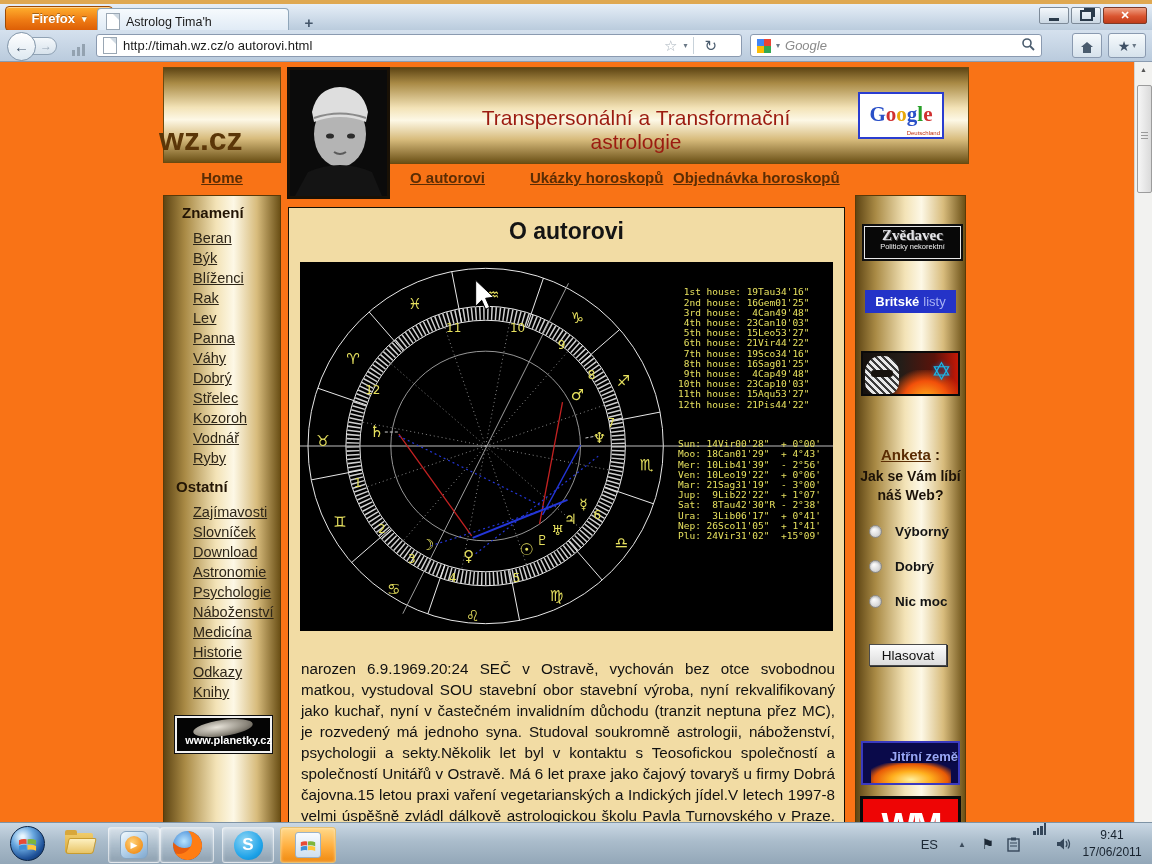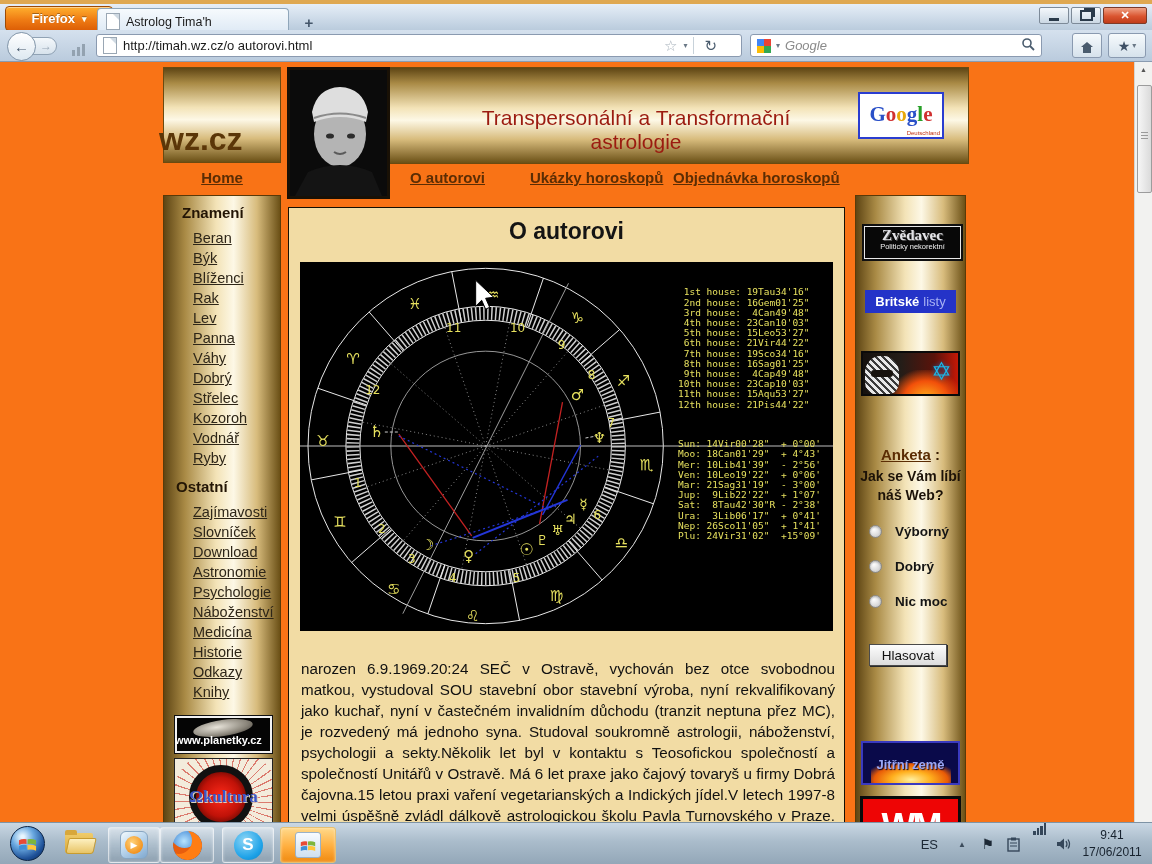--- a/index.html
+++ b/index.html
@@ -89,21 +89,21 @@
     font-size:9.5px;line-height:10.2px;white-space:pre;}
   .chart-text div{margin-bottom:9px;}
   .para{position:absolute;left:12px;top:450px;width:534px;font-size:15.2px;line-height:21px;
     text-align:justify;color:#111;}
   
   .lstrip{position:absolute;left:163px;top:133px;width:118px;height:629px;border:1px solid #5a3a08;box-sizing:border-box;}
   .menu-title{position:absolute;left:0;width:100%;padding-left:18px;box-sizing:border-box;font-size:15px;font-weight:bold;color:#231505;}
   .menu-list{position:absolute;left:29px;}
   .menu-list a{display:block;height:20px;line-height:20px;font-size:14.5px;color:#2e2618;text-decoration:underline;white-space:nowrap;}
   .planetky{position:absolute;left:10px;top:519px;width:97px;height:37px;background:#050505;border:1px solid #101010;
-    box-shadow:inset 0 0 0 2px #f2f2f2;display:flex;align-items:center;justify-content:flex-start;position:absolute;overflow:hidden;}
+    box-shadow:inset 0 0 0 2px #f2f2f2;display:flex;align-items:center;justify-content:flex-end;position:absolute;overflow:hidden;}
   .planetky .rock{position:absolute;top:4px;left:18px;width:60px;height:16px;border-radius:50%;
     background:radial-gradient(ellipse at 40% 40%,#e8e4da,#8a857a 60%,#3a3630);transform:rotate(-8deg);}
   .planetky span{position:relative;color:#fff;font-size:11px;font-weight:bold;margin-top:10px;}
   .okultura{position:absolute;left:10px;top:562px;width:97px;height:67px;background:#f3ecdc;border:1px solid #222;overflow:hidden;}
   .ok-ring{position:absolute;left:14px;top:6px;width:64px;height:64px;border-radius:50%;border:7px solid #111;
     background:radial-gradient(circle,#ff2a1a 0%,#c01208 55%,#8a0d05 70%);box-sizing:border-box;}
   .ok-rays{position:absolute;left:-4px;top:-12px;width:110px;height:110px;border-radius:50%;
     background:repeating-conic-gradient(rgba(200,30,20,.55) 0deg 1.5deg,transparent 1.5deg 9deg);}
   .ok-text{position:absolute;left:0;top:28px;width:100%;text-align:center;font-family:"Liberation Serif",serif;
     font-weight:bold;font-size:17px;color:#3a55c8;text-shadow:1px 1px 0 #d8d0c0;}
@@ -131,21 +131,21 @@
   .radio{width:13px;height:13px;border-radius:50%;border:1px solid #8a8a8a;box-sizing:border-box;
     background:radial-gradient(circle at 35% 30%,#ffffff,#d2d2d2 75%,#b8b8b8);box-shadow:inset 0 1px 2px rgba(0,0,0,.25);}
   .radiorow label{font-size:13.5px;font-weight:bold;color:#141414;}
   .vote{position:absolute;left:13px;top:448px;width:78px;height:22px;box-sizing:border-box;
     background:linear-gradient(#fdfdfd,#dcdcdc);border:1px solid #4a4a4a;box-shadow:1px 1px 0 #2a2a2a;
     font-size:13.5px;color:#111;display:flex;align-items:center;justify-content:center;font-family:"Liberation Sans",sans-serif;}
   .jitrni{position:absolute;left:5px;top:545px;width:99px;height:44px;border:2px solid #3a3ac0;box-sizing:border-box;
     background:#0a0a4a;overflow:hidden;}
   .jitrni .sun{position:absolute;left:8px;bottom:-8px;width:80px;height:28px;
     background:radial-gradient(ellipse at 50% 60%,#fff0a0 0%,#ffb01e 35%,#e85a06 65%,transparent 85%);}
-  .jitrni span{position:absolute;left:0;top:14px;width:100%;text-align:center;font-size:13px;font-weight:bold;
+  .jitrni span{position:absolute;left:0;top:6px;width:100%;text-align:right;font-size:13px;font-weight:bold;
     color:#9aa8f8;text-shadow:1px 1px 1px #05052a;}
   .wm{position:absolute;left:4px;top:600px;width:101px;height:60px;background:#ee0505;border:3px solid #0a0a0a;
     box-sizing:border-box;text-align:center;overflow:hidden;}
   .wm span{font-size:36px;font-weight:bold;color:#fff;letter-spacing:-3px;line-height:56px;font-family:"Liberation Sans",sans-serif;}
   
   .taskbar{position:absolute;left:0;top:822px;width:1152px;height:42px;
     background:linear-gradient(#cad8e4 0%,#aabccb 45%,#93a7b8 100%);border-top:1px solid #7e93a5;box-sizing:border-box;}
   .orb{position:absolute;left:10px;top:3px;width:35px;height:35px;border-radius:50%;
     background:radial-gradient(circle at 35% 30%,#e8f6ff 5%,#69a8e0 35%,#1d4f96 70%,#0c2a58 100%);
     border:1px solid #0b2446;display:flex;align-items:center;justify-content:center;box-sizing:border-box;}
@@ -307,25 +307,20 @@
       <a>Psychologie</a>
       <a>Náboženství</a>
       <a>Medicína</a>
       <a>Historie</a>
       <a>Odkazy</a>
       <a>Knihy</a>
     </div>
     <div class="planetky">
       <div class="rock"></div>
       <span>www.planetky.cz</span>
-    </div>
-    <div class="okultura">
-      <div class="ok-rays"></div>
-      <div class="ok-ring"></div>
-      <div class="ok-text">Ωkultura</div>
     </div>
   </div>
 
   <div class="content">
     <h1>O autorovi</h1>
     <div class="chartbox">
       <svg id="wheel-svg" width="533" height="369" viewBox="0 0 534 369">
         <circle cx="186" cy="184" r="178" fill="none" stroke="#e9e9e9" stroke-width="1"></circle>
         <circle cx="186" cy="184" r="140" fill="none" stroke="#e9e9e9" stroke-width="1"></circle>
         <circle cx="186" cy="184" r="133" fill="none" stroke="#cfcfcf" stroke-width="13" stroke-dasharray="1.5 2.5"></circle>

